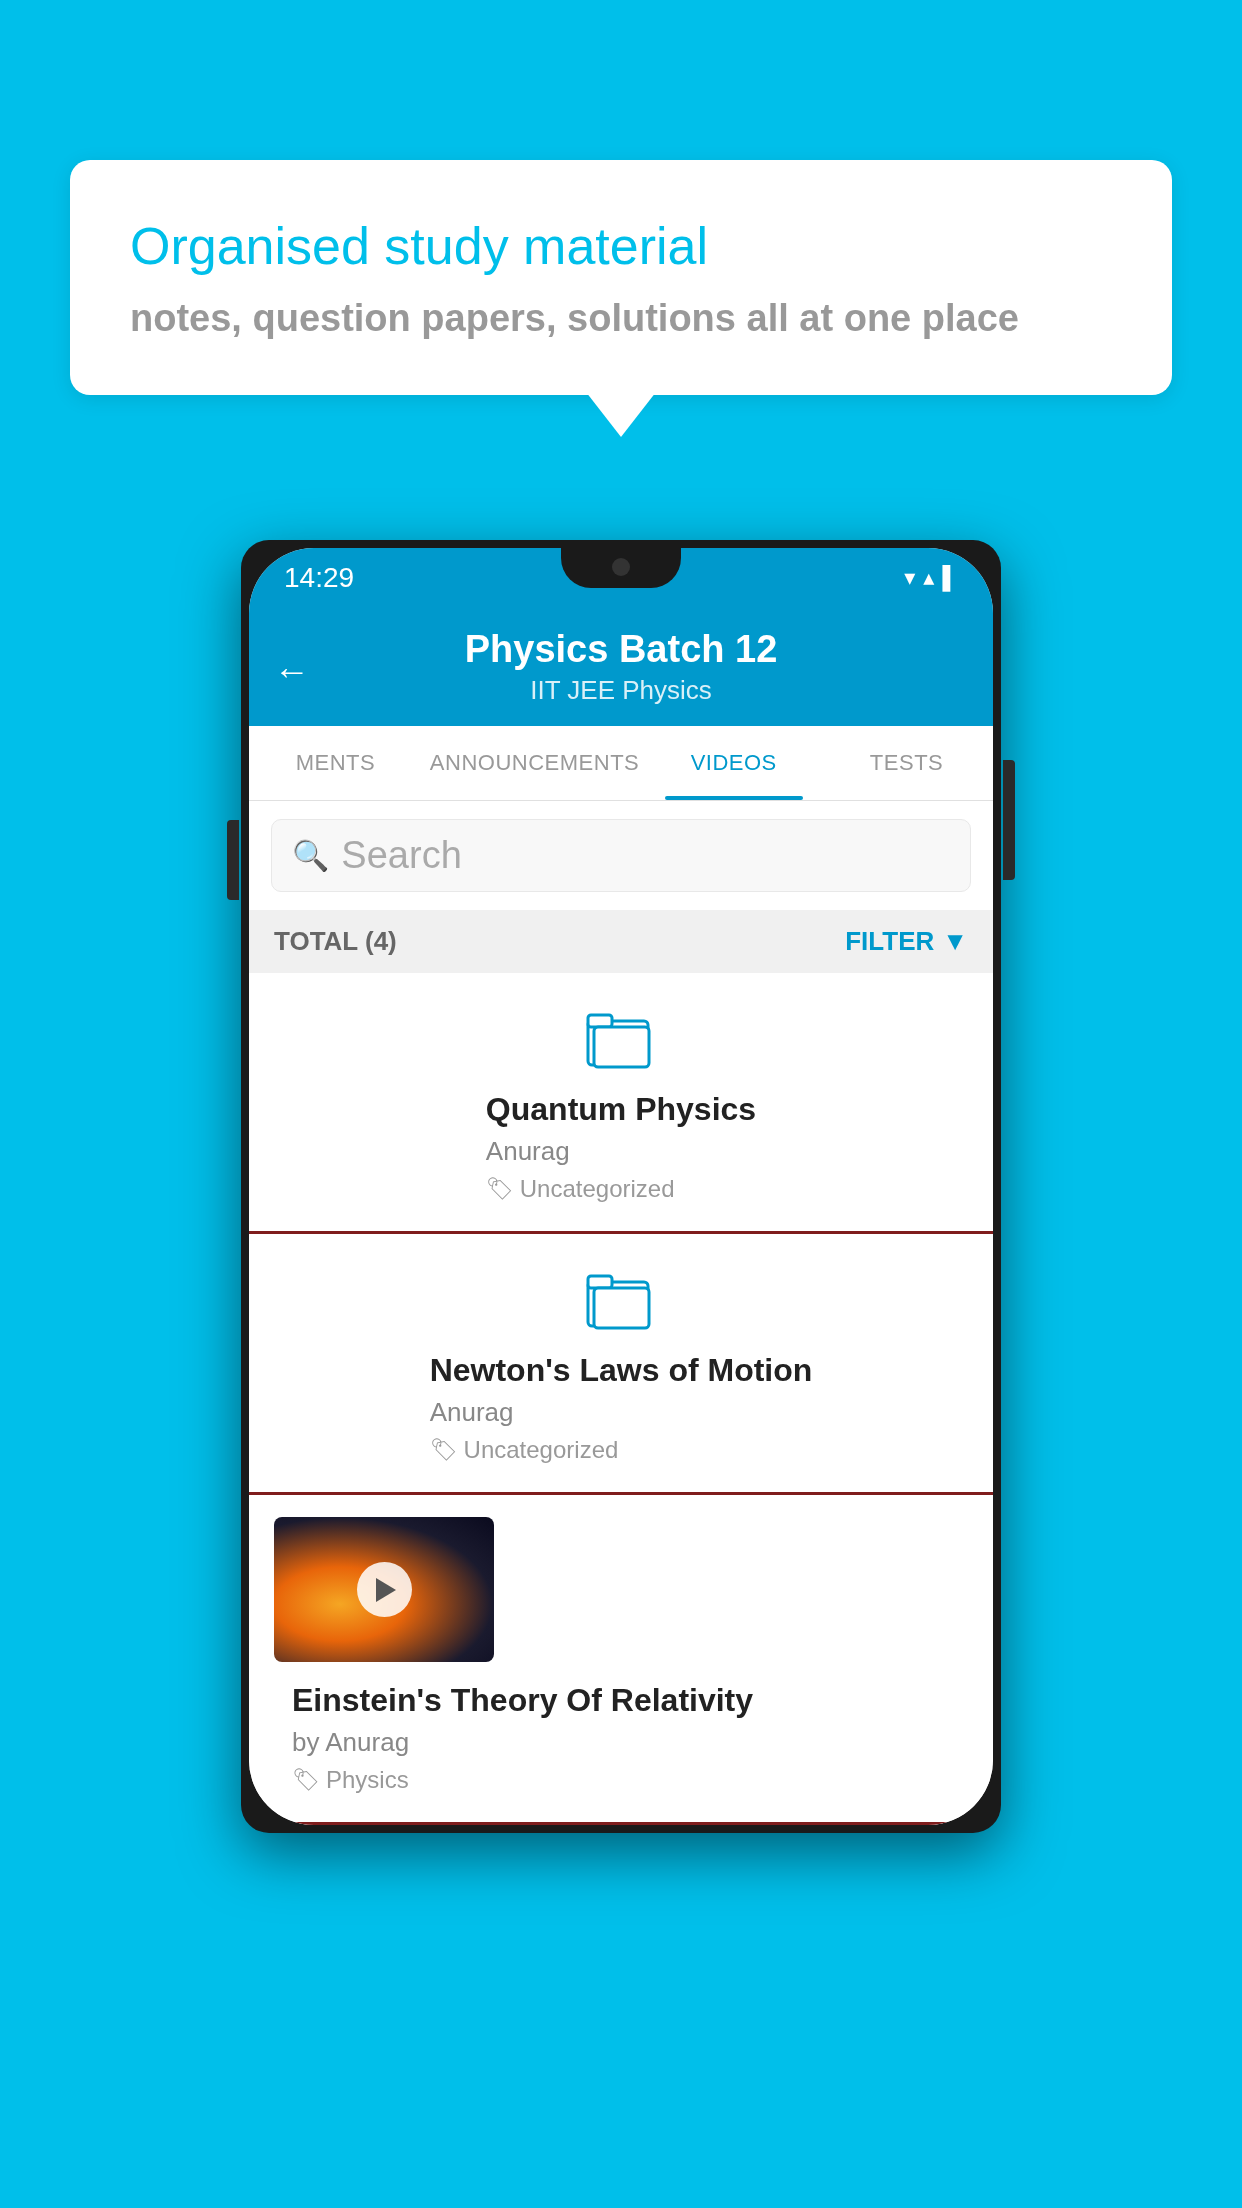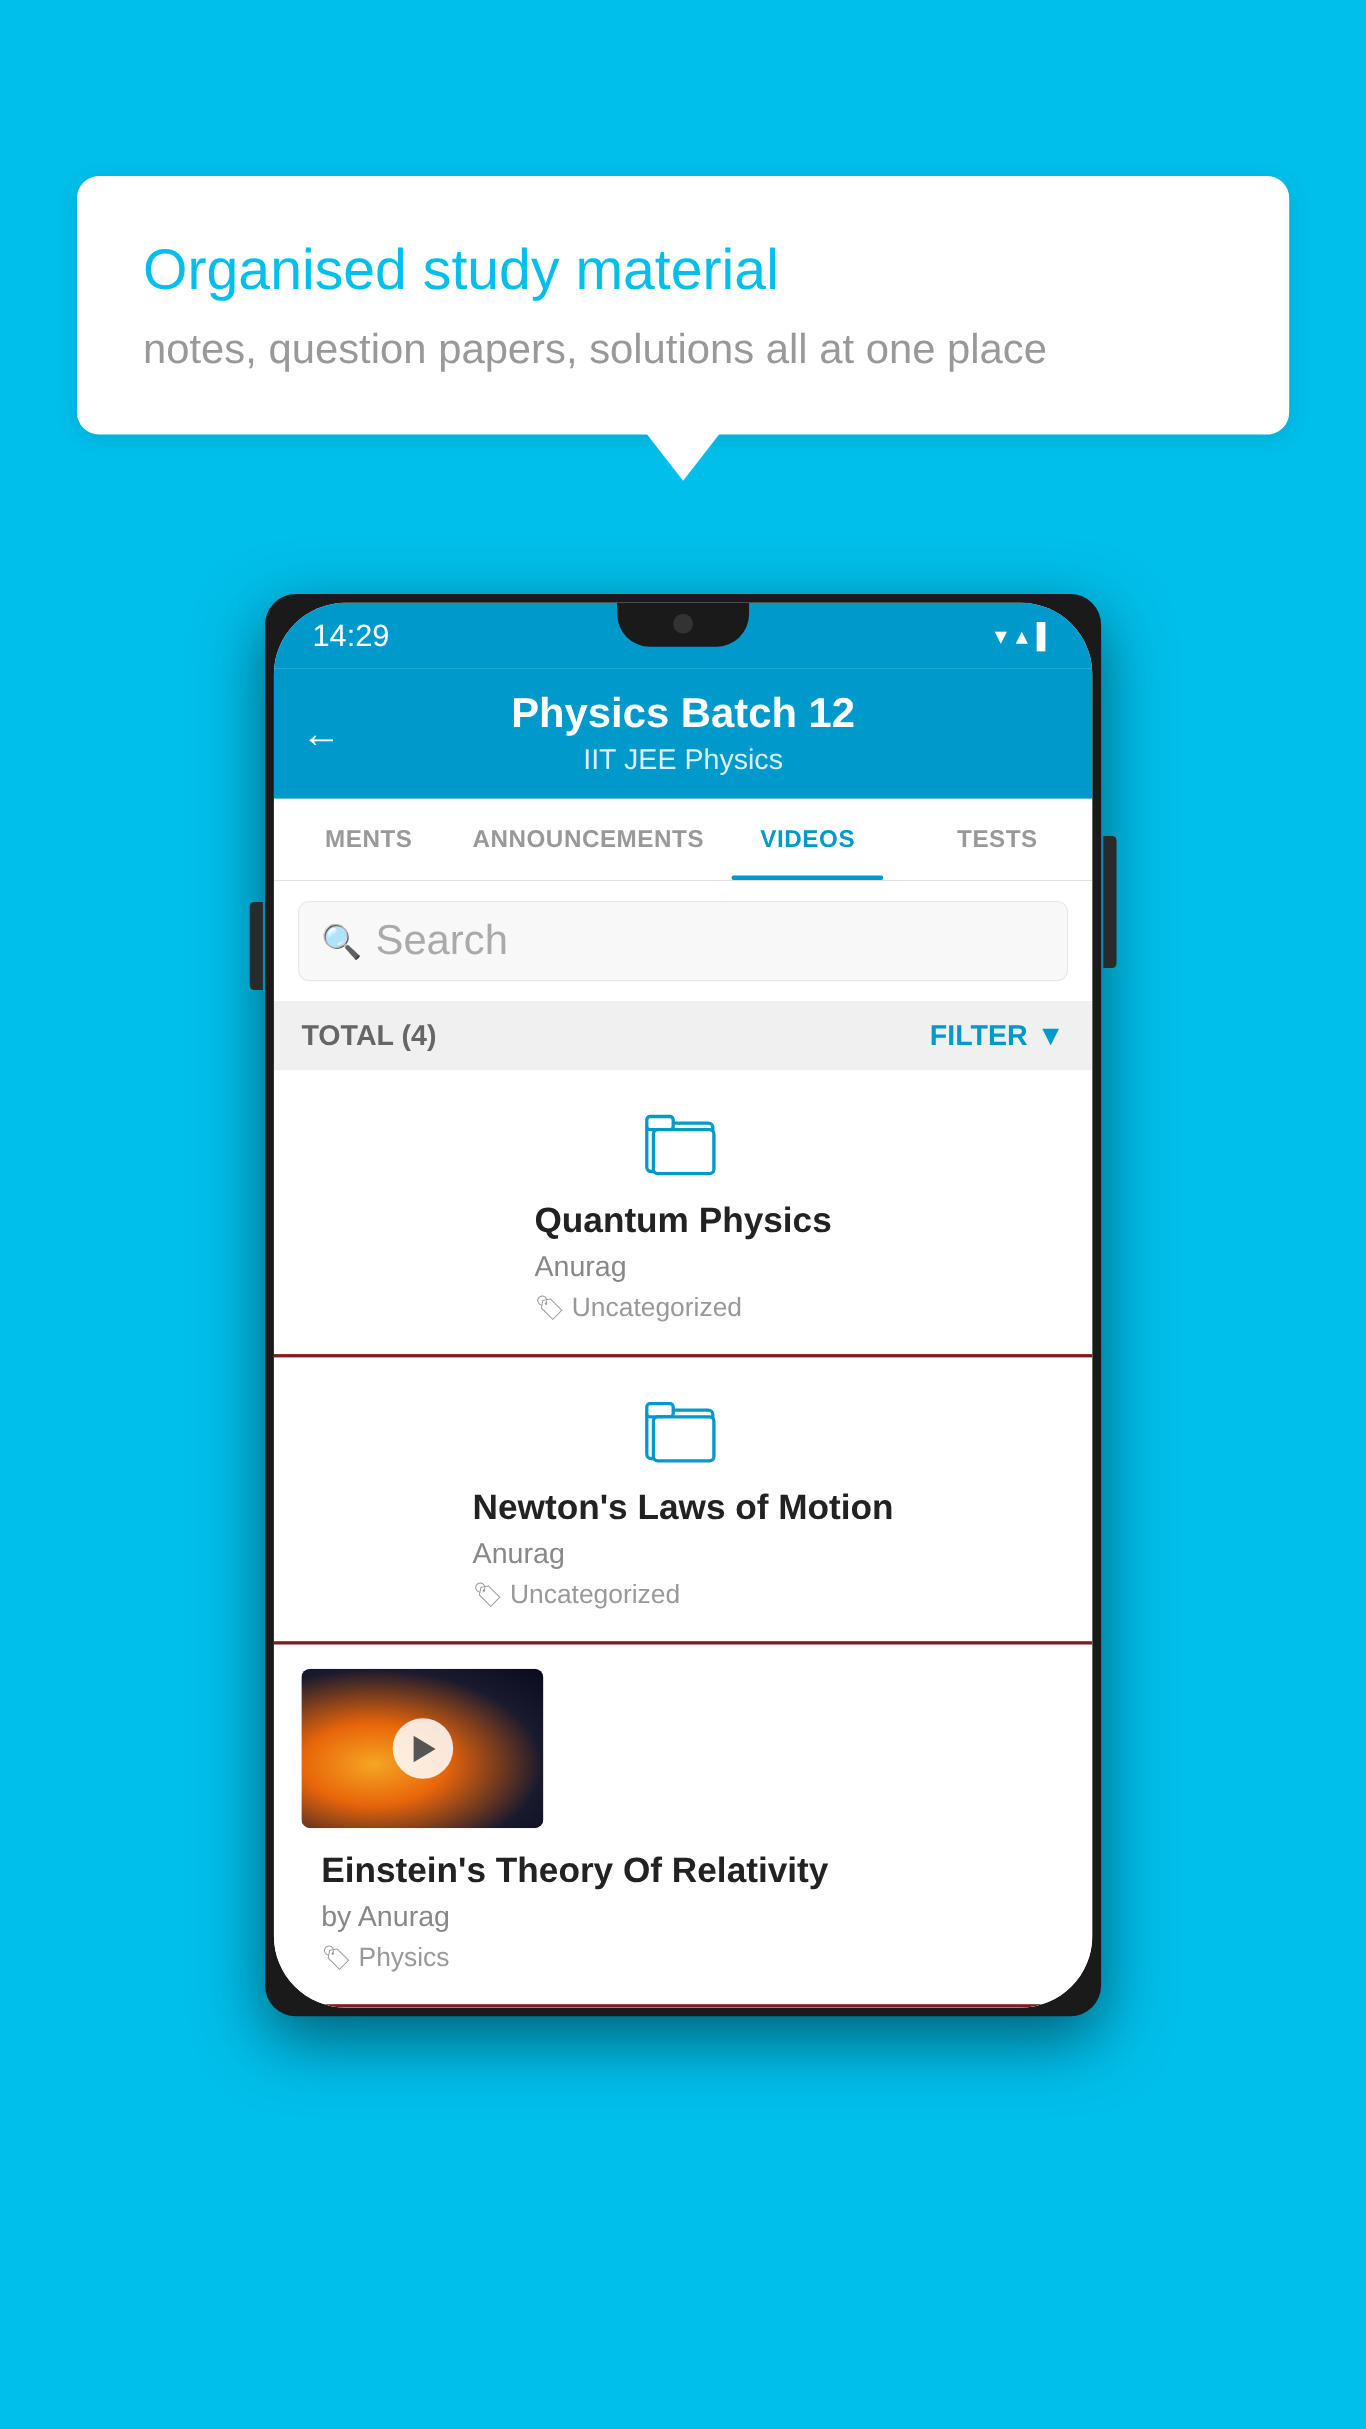--- a/index.html
+++ b/index.html
@@ -46,21 +46,21 @@
       color: #00BFEA;
       font-size: 52px;
       font-weight: 400;
       line-height: 1.2;
       margin-bottom: 20px;
     }
 
     .bubble-subtitle {
       color: #999;
       font-size: 38px;
-      font-weight: 400;
+      font-weight: 700;
     }
 
     
     .phone-wrapper {
       position: absolute;
       top: 540px;
       left: 50%;
       transform: translateX(-50%);
       width: 760px;
     }
@@ -188,21 +188,21 @@
       background: white;
       display: flex;
       border-bottom: 1px solid #e0e0e0;
     }
 
     .tab-item {
       flex: 1;
       padding: 24px 8px;
       text-align: center;
       font-size: 22px;
-      font-weight: 700;
+      font-weight: 400;
       color: #999;
       letter-spacing: 0.5px;
       position: relative;
     }
 
     .tab-item.active {
       color: #0099CC;
     }
 
     .tab-item.active::after {

